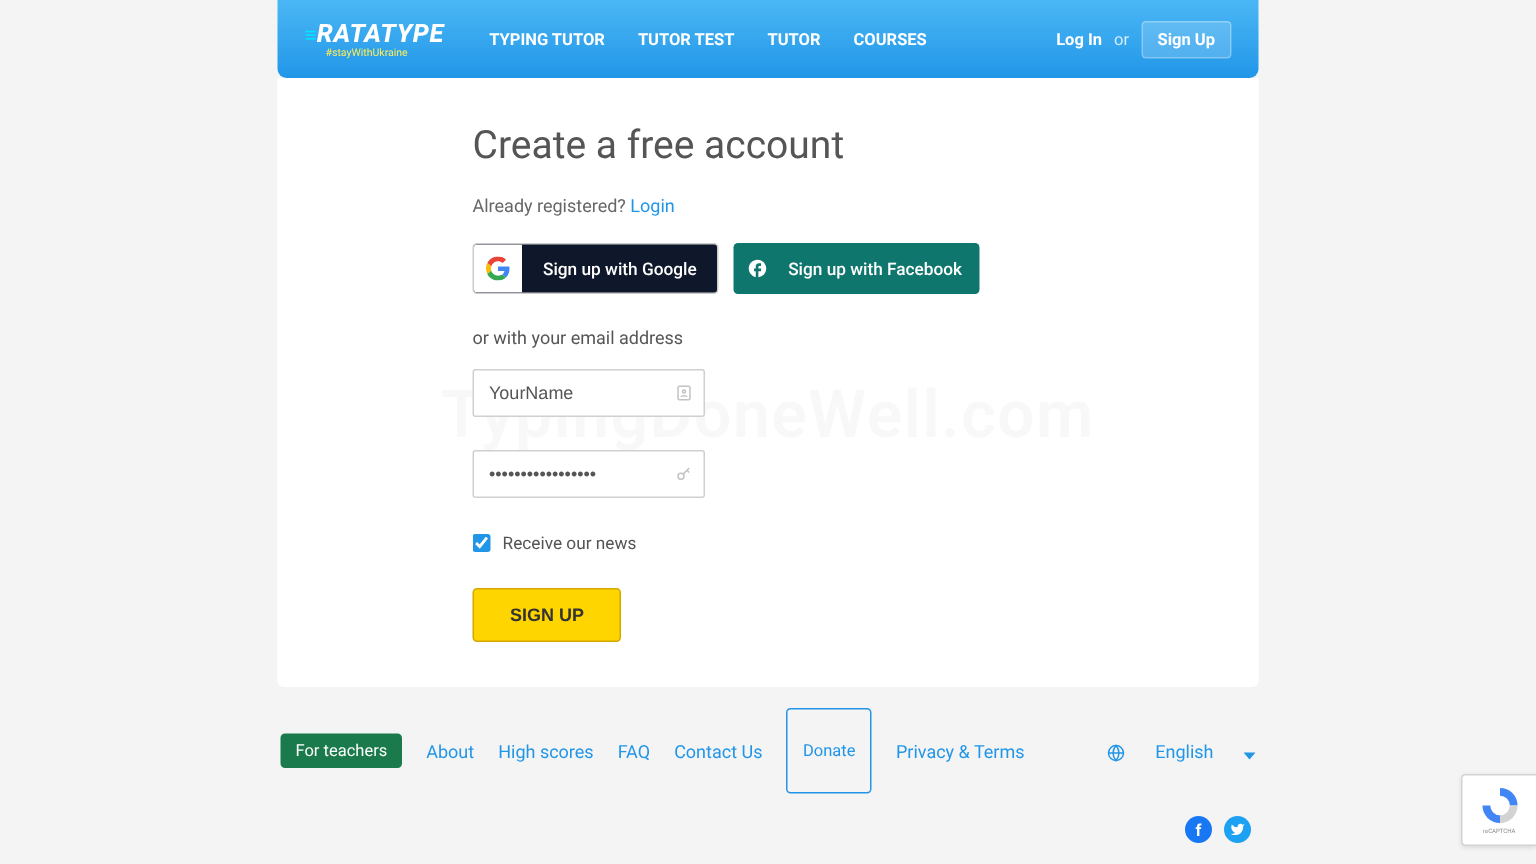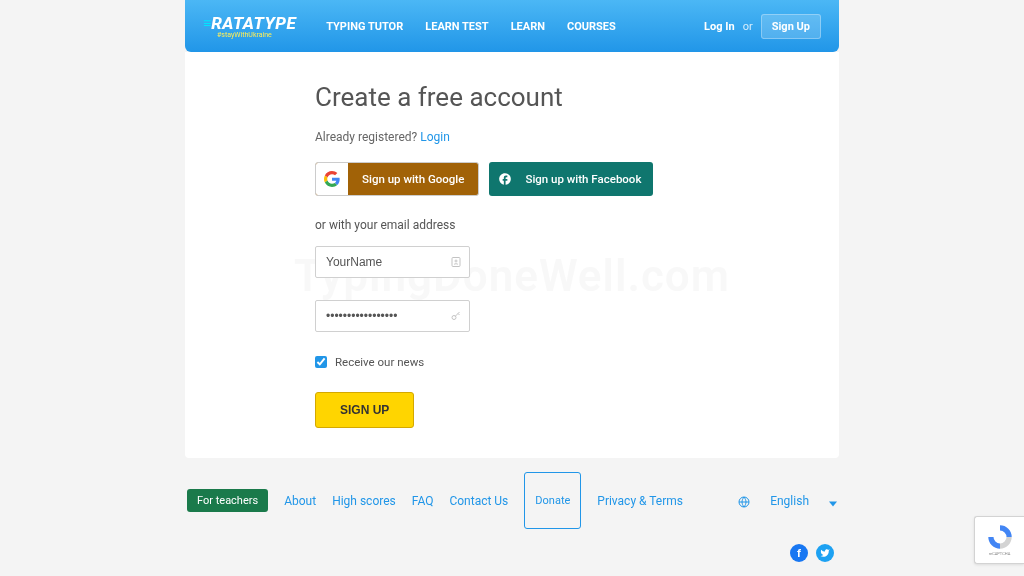--- a/index.html
+++ b/index.html
@@ -112,21 +112,21 @@
     align-items: center;
     height: 34px;
     border-radius: 3px;
     font-size: 11.5px;
     font-weight: 500;
     cursor: pointer;
     overflow: hidden;
   }
   .google-btn {
     border: 1px solid #ccc;
-    background: #a16207;
+    background: #0f172a;
     color: #fff;
   }
   .google-btn .icon-box {
     background: #fff;
     width: 32px;
     height: 100%;
     display: flex;
     align-items: center;
     justify-content: center;
   }
@@ -296,22 +296,22 @@
   <div class="header">
     <div class="logo">
       <span class="logo-main">
           <span class="stripes">≡</span>
           <span>RATATYPE</span>
         </span>
       <span class="logo-sub">#stayWithUkraine</span>
     </div>
     <nav class="nav">
       <a href="#">TYPING TUTOR</a>
-      <a href="#">LEARN TEST</a>
-      <a href="#">LEARN</a>
+      <a href="#">TUTOR TEST</a>
+      <a href="#">TUTOR</a>
       <a href="#">COURSES</a>
     </nav>
     <div class="auth-area">
       <span class="login">Log In</span>
       <span class="or">or</span>
       <span class="signup-btn-sm">Sign Up</span>
     </div>
   </div>
 
   <div class="card">

